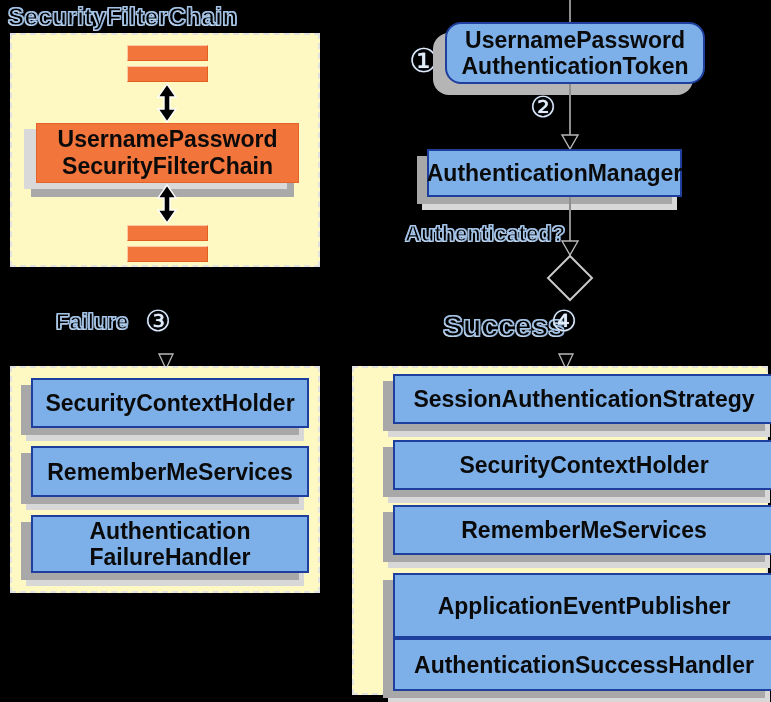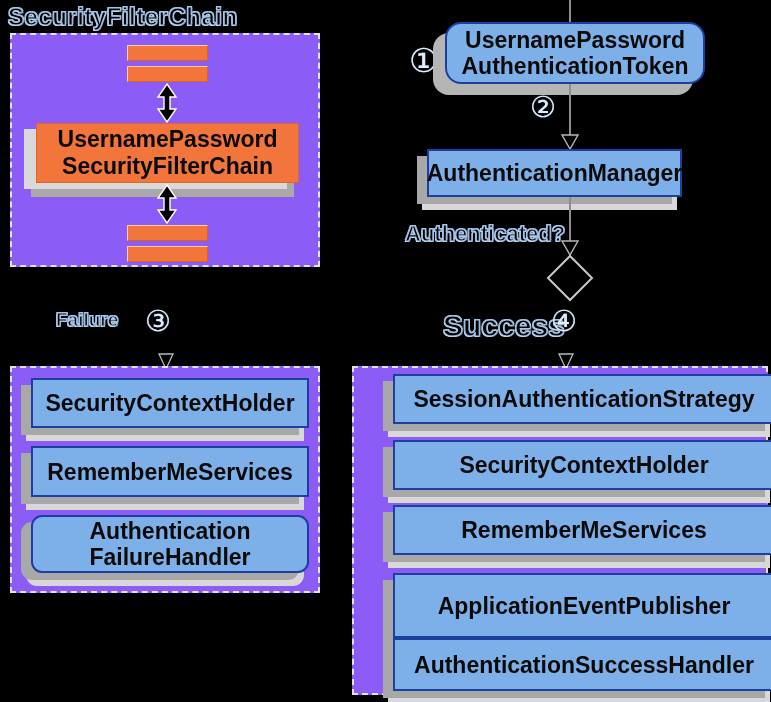--- a/index.html
+++ b/index.html
@@ -15,36 +15,36 @@
     position:absolute;
     font-weight:bold;
     color:#000;
     -webkit-text-stroke:1.1px #a4c4e8;
     text-shadow:-1px -1px 0 #a4c4e8, 1px -1px 0 #a4c4e8, -1px 1px 0 #d8e6f6, 1px 1px 0 #7c96b8;
     white-space:nowrap;
     text-align:right;
   }
   .title{left:8px;top:3px;font-size:24px;letter-spacing:.5px;}
   .authq{left:381px;top:221px;font-size:22px;margin-left:24px;}
-  .failure-lbl{left:56px;top:309px;font-size:19px;}
+  .failure-lbl{left:56px;top:309px;font-size:22px;}
   .success-lbl{left:443px;top:309px;font-size:30px;}
   
   .badge{
     position:absolute;
     font-family:"DejaVu Sans", sans-serif;
     color:#e4ecf8;
     font-size:29px;
     line-height:1;
     text-shadow:0 0 1px #7da0d0;
   }
   
   .dashed{
     position:absolute;
     border:2px dashed #e2e2e2;
-    background:#8b5cf6;
+    background:#fef9c3;
   }
   .sfc-panel{left:10px;top:33px;width:306px;height:230px;}
   .fail-panel{left:10px;top:366px;width:306px;height:223px;}
   .succ-panel{left:352px;top:366px;width:412px;height:325px;}
   
   .node{
     position:absolute;
     background:#7db0e9;
     border:2px solid #1e3f9e;
     box-shadow:-10px 7px 0 #a8a8a8, -5px 13px 0 #d8d8d8;
@@ -71,21 +71,21 @@
     box-shadow:-12px 6px 0 #d9d9d9, -5px 14px 0 #a9a9a9;
     display:flex;align-items:center;justify-content:center;
     font-weight:bold;font-size:23px;color:#0a0a0a;
     text-align:center;line-height:27px;box-sizing:border-box;
   }
   
   .fail-panel .node{left:19px;width:278px;}
   .succ-panel .node{left:23px;width:382px;margin-left:16px;}
   .f1{top:10px;height:50px;}
   .f2{top:78px;height:51px;}
-  .f3{top:147px;height:58px;border-radius:11px;}
+  .f3{top:147px;height:58px;}
   .s1{top:6px;height:50px;}
   .s2{top:72px;height:50px;}
   .s3{top:137px;height:50px;}
   .s4{top:205px;height:65px;}
   .s5{top:270px;height:53px;}
   .vline{position:absolute;left:569px;width:2px;background:#8e8e8e;}
   .seg1{top:0;height:23px;}
   .seg2{top:84px;height:53px;z-index:0;}
   .seg3{top:197px;height:45px;}
   .abs{position:absolute;}

